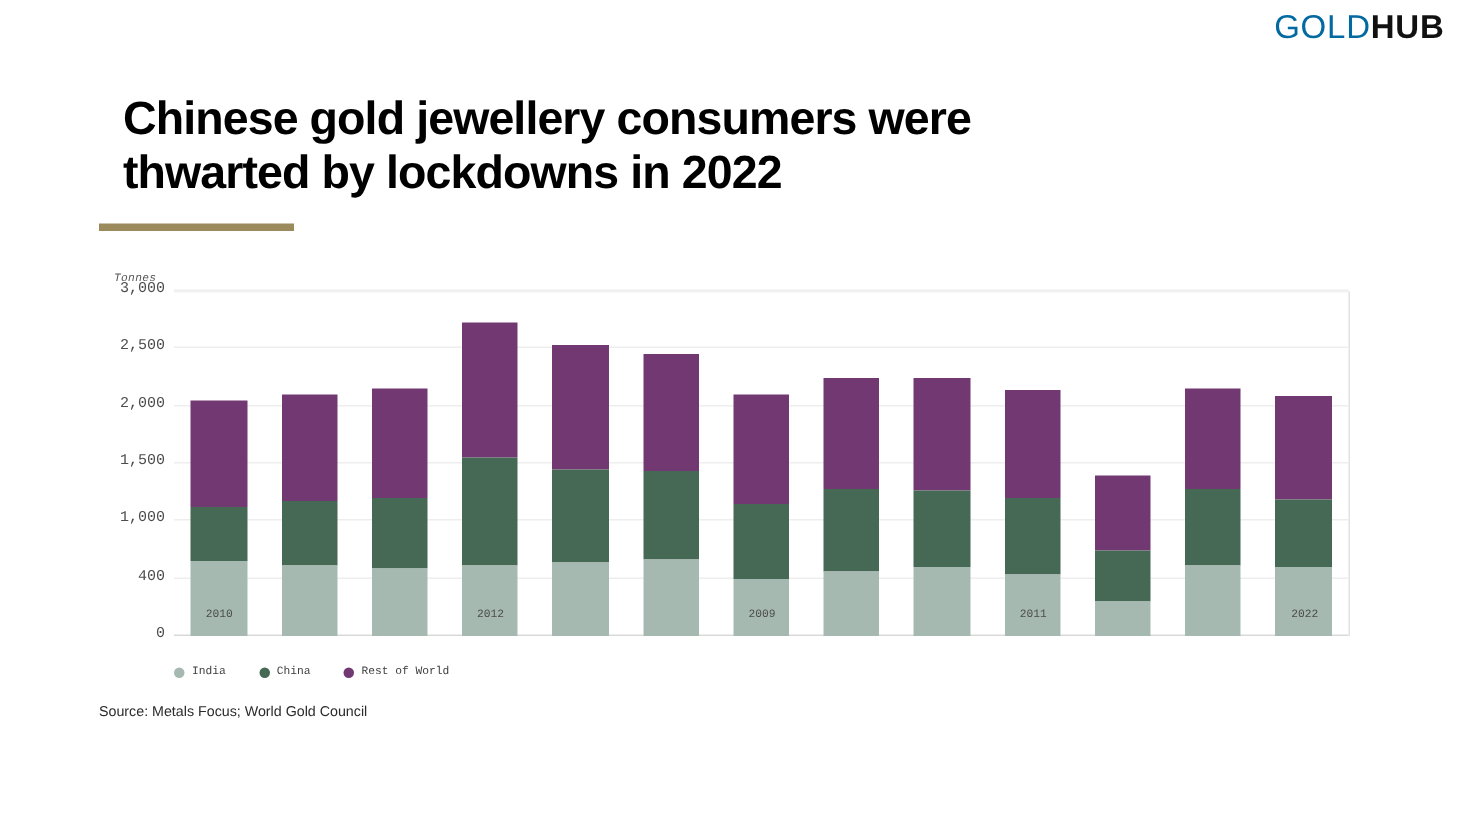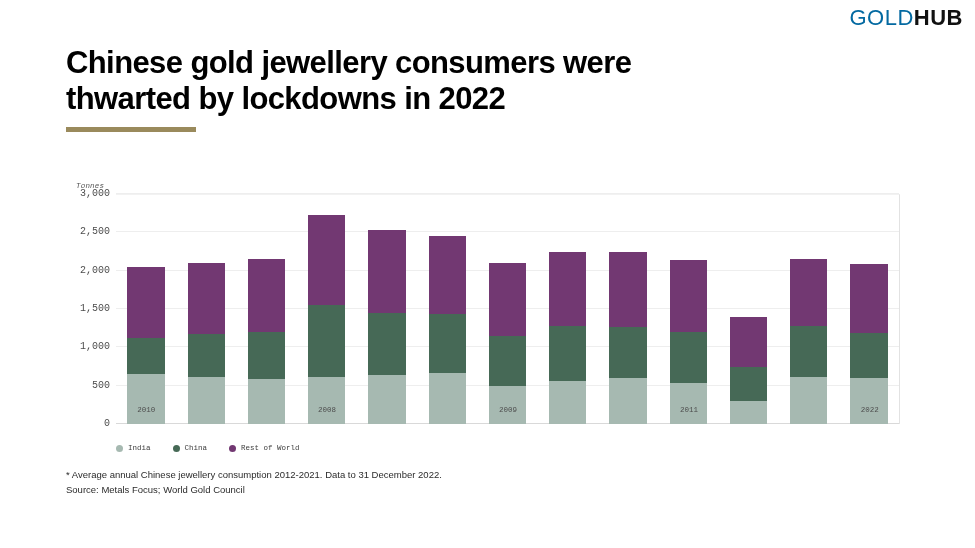--- a/index.html
+++ b/index.html
@@ -35,21 +35,21 @@
     position: absolute;
     left: 66px;
     top: 45px;
     width: 620px;
   }
   #page-title {
     font-size: 31px;
     line-height: 1.16;
     font-weight: 700;
     letter-spacing: -0.6px;
-    margin: 0;
+    margin: 16px;
     color: #000000;
     white-space: pre-line;
   }
   #title-rule {
     margin-top: 10px;
     width: 130px;
     height: 5px;
     background: #9a8a5c;
   }
 
@@ -180,21 +180,21 @@
 <div id="chart-figure">
 
   <div id="axis-unit-label">Tonnes</div>
 
   <div id="plot-area">
     <div id="gridlines-layer">
         <div class="gridline axis-zero" style="bottom: 0px;">
           <span class="ytick-label">0</span>
         </div>
         <div class="gridline" style="bottom: 38.3333px;">
-          <span class="ytick-label">500</span>
+          <span class="ytick-label">400</span>
         </div>
         <div class="gridline" style="bottom: 76.6667px;">
           <span class="ytick-label">1,000</span>
         </div>
         <div class="gridline" style="bottom: 115px;">
           <span class="ytick-label">1,500</span>
         </div>
         <div class="gridline" style="bottom: 153.333px;">
           <span class="ytick-label">2,000</span>
         </div>
@@ -269,21 +269,21 @@
         <div class="bar-group" title="2022: 2090" style="left: 93.7692%; width: 4.76923%;">
           <div class="bar-seg seg-india" title="India 2022: 605" style="height: 46.3833px; background: rgb(166, 185, 177);"></div>
           <div class="bar-seg seg-china" title="China 2022: 580" style="height: 44.4667px; background: rgb(70, 105, 86);"></div>
           <div class="bar-seg seg-row" title="Rest of World 2022: 905" style="height: 69.3833px; background: rgb(114, 56, 114);"></div>
         </div>
       </div>
   </div>
 
   <div id="xticks-layer">
       <div class="xtick-label" style="left: 80.1538px;">2010</div>
-      <div class="xtick-label" style="left: 261.077px;">2008</div>
+      <div class="xtick-label" style="left: 261.077px;">2012</div>
       <div class="xtick-label" style="left: 442px;">2009</div>
       <div class="xtick-label" style="left: 622.923px;">2011</div>
       <div class="xtick-label" style="left: 803.846px;">2022</div>
     </div>
 
   <div id="chart-legend">
       <div class="legend-item">
         <span class="legend-swatch" style="background: rgb(166, 185, 177);"></span>
         <span>India</span>
       </div>
@@ -292,15 +292,14 @@
         <span>China</span>
       </div>
       <div class="legend-item">
         <span class="legend-swatch" style="background: rgb(114, 56, 114);"></span>
         <span>Rest of World</span>
       </div>
     </div>
 </div>
 
 <div id="footnotes">
-  <div>* Average annual Chinese jewellery consumption 2012-2021. Data to 31 December 2022.</div>
   <div>Source: Metals Focus; World Gold Council</div>
 </div>
 
 </body></html>

